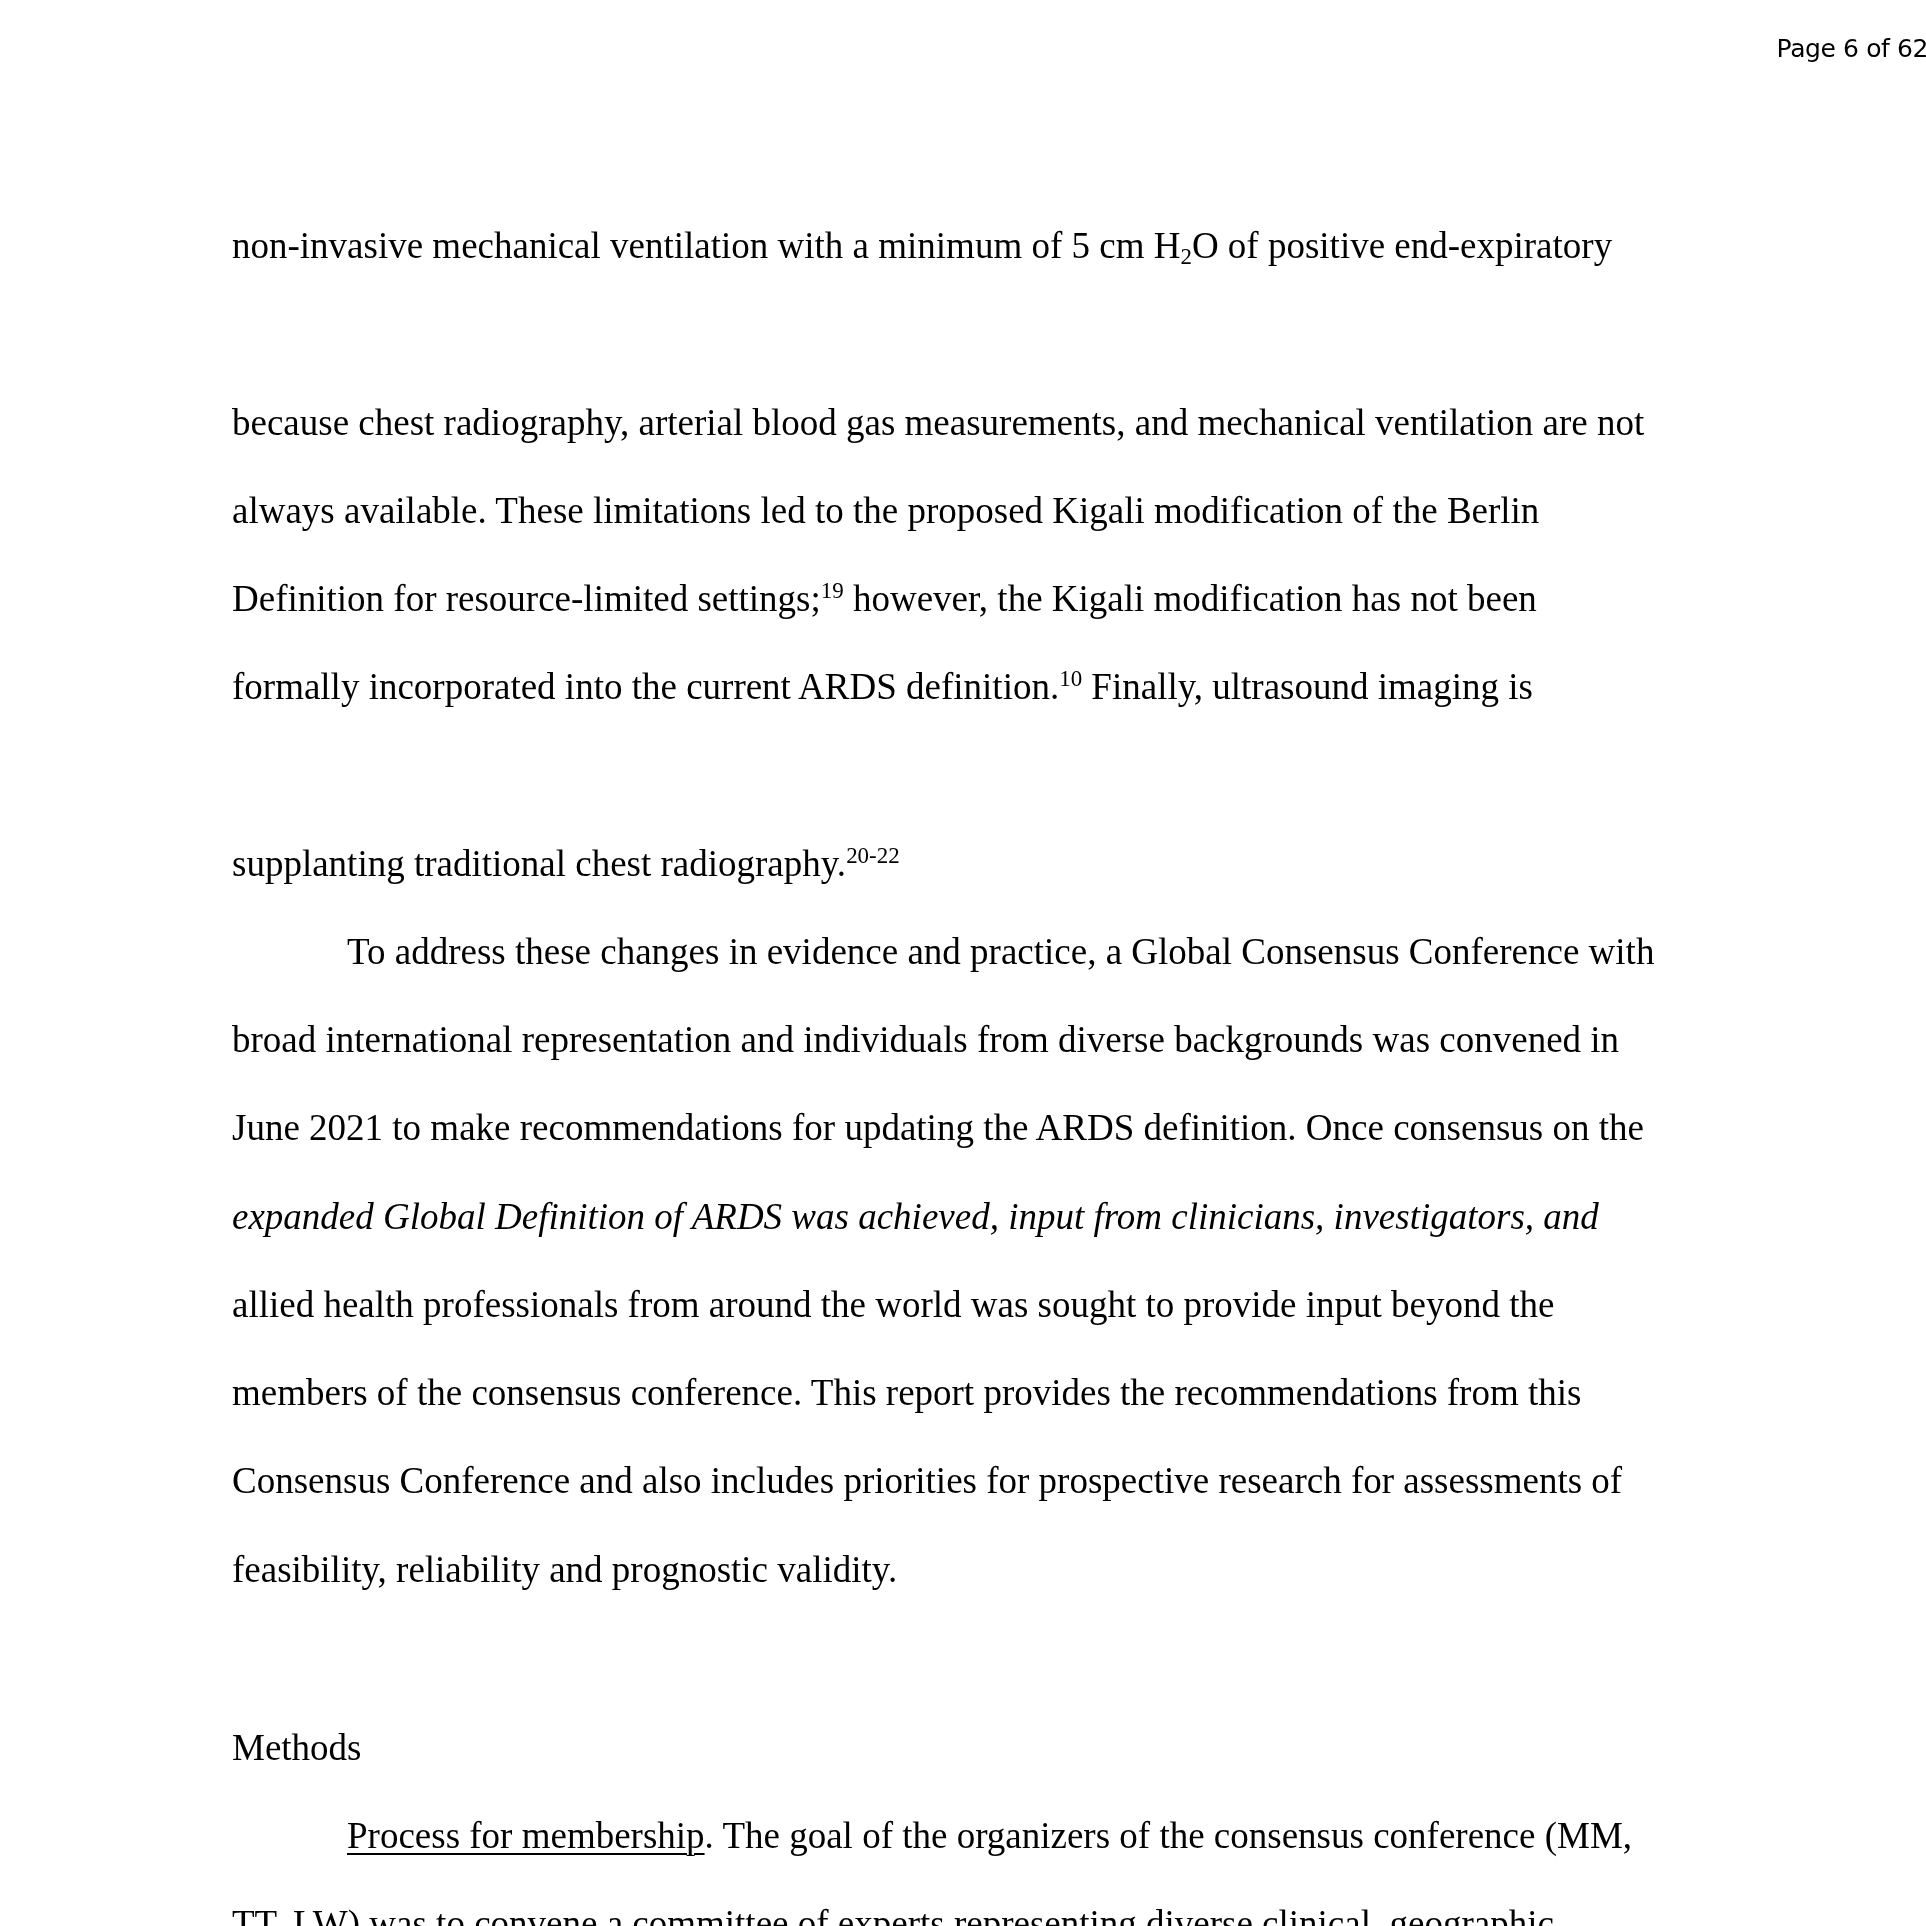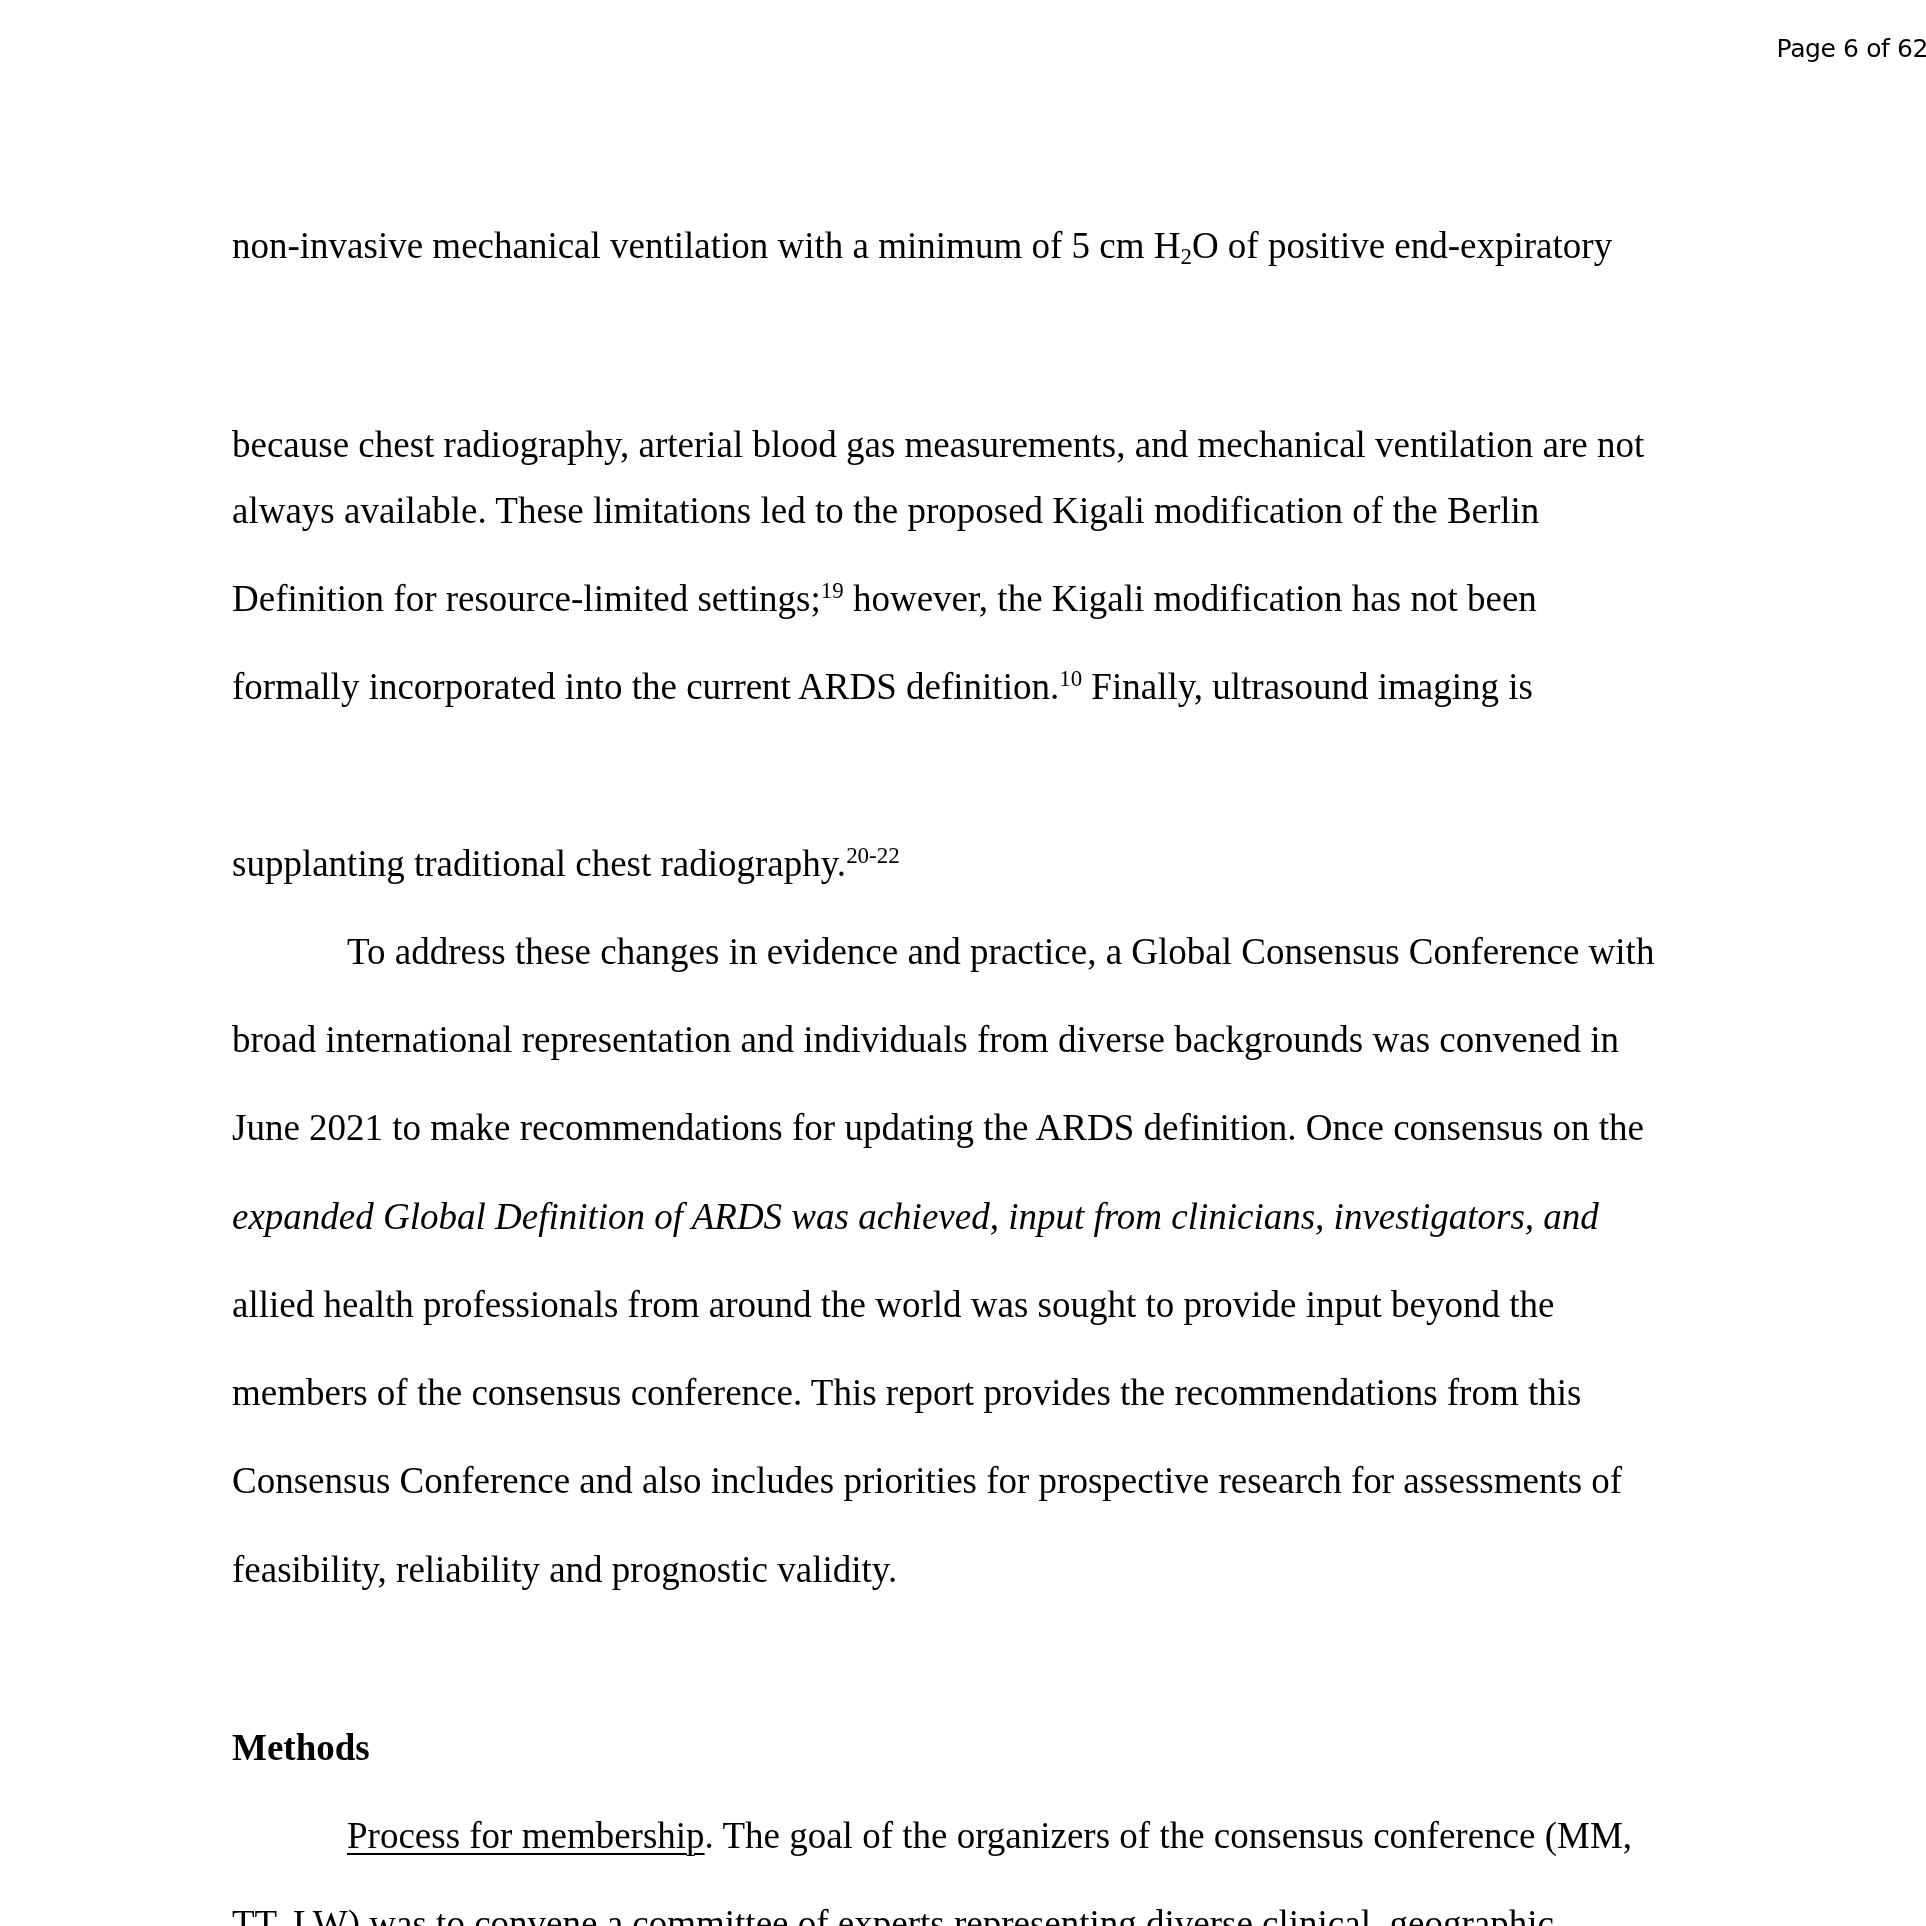--- a/index.html
+++ b/index.html
@@ -11,34 +11,34 @@
     letter-spacing: -0.4px;
   }
   .line {
     position: absolute; left: 232px;
     font-family: "Liberation Serif", serif; font-size: 37px; line-height: 1;
     white-space: nowrap; color: #000;
   }
   .line.indent { left: 347px; }
   sup { font-size: 62%; vertical-align: 0.55em; line-height: 0; }
   sub { font-size: 62%; vertical-align: -0.25em; line-height: 0; }
-  .heading { font-weight: bold; }
+  .heading { font-weight: normal; }
   .underline { text-decoration: underline; text-decoration-thickness: 2.3px; text-underline-offset: 4.6px; }
 </style>
 </head>
 <body>
 
 <div class="page">
 
   <div class="page-number">Page 6 of 62</div>
 
   <div class="line" style="top:227px;"><span>non-invasive mechanical ventilation with a minimum of 5 cm H</span><sub>2</sub><span>O of positive end-expiratory</span></div>
 
 
-  <div class="line" style="top:404px;margin-top:22px;">because chest radiography, arterial blood gas measurements, and mechanical ventilation are not</div>
+  <div class="line" style="top:404px;">because chest radiography, arterial blood gas measurements, and mechanical ventilation are not</div>
 
   <div class="line" style="top:492px;">always available. These limitations led to the proposed Kigali modification of the Berlin</div>
 
   <div class="line" style="top:580px;"><span>Definition for resource-limited settings;</span><sup>19</sup><span> however, the Kigali modification has not been</span></div>
 
   <div class="line" style="top:668px;"><span>formally incorporated into the current ARDS definition.</span><sup>10</sup><span> Finally, ultrasound imaging is</span></div>
 
 
   <div class="line" style="top:845px;"><span>supplanting traditional chest radiography.</span><sup>20-22</sup></div>
 

